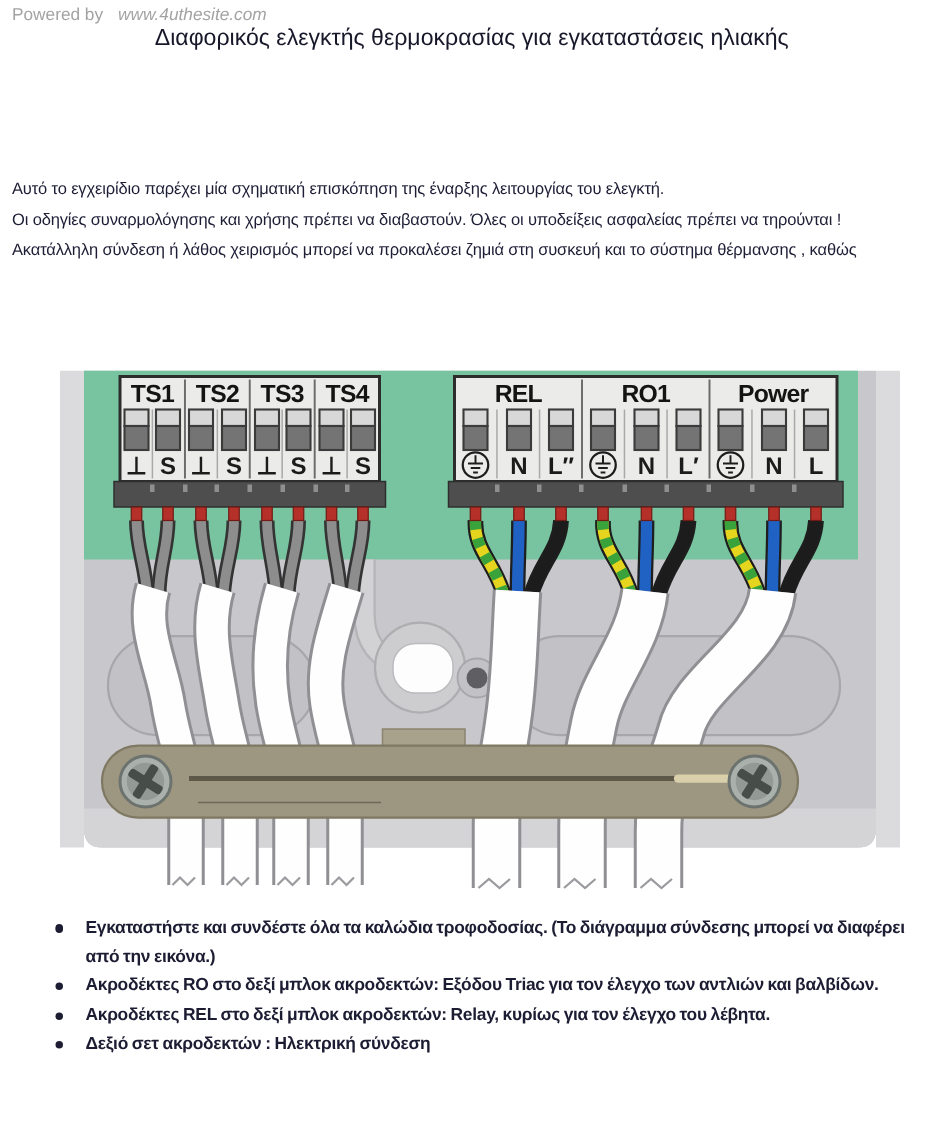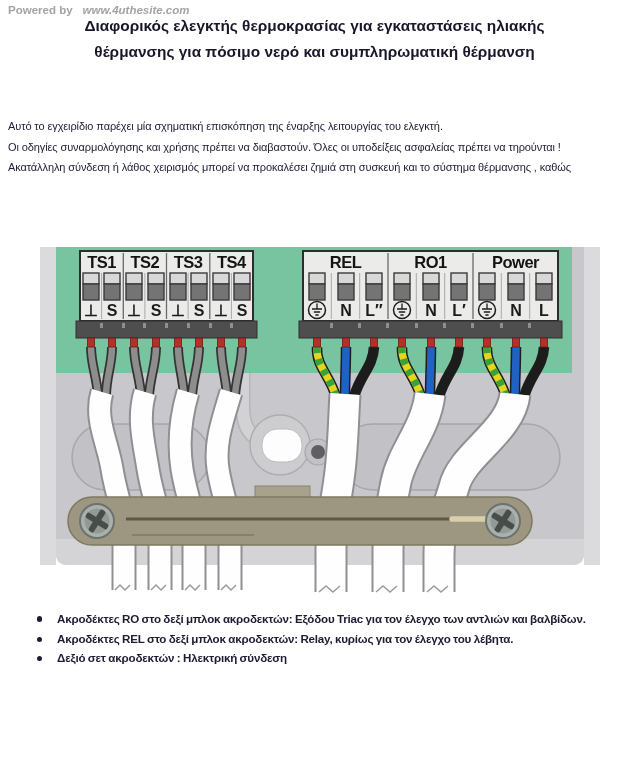--- a/index.html
+++ b/index.html
@@ -4,26 +4,25 @@
 <style>
   * { margin:0; padding:0; box-sizing:border-box; }
   html,body { background:#ffffff; }
   body {
     width:629px; height:757px; position:relative; overflow:hidden;
     font-family:"Liberation Sans", sans-serif; color:#1d1d36;
   }
   .watermark {
     position:absolute; left:8px; top:4px; font-size:11.5px; color:#a3a3a3;
     white-space:nowrap;
-    font-weight:bold;
   }
   .watermark .site { font-style:italic; margin-left:10px; }
   .title {
     position:absolute; left:0; top:13px; width:629px; text-align:center;
-    font-size:15.4px; font-weight:700; color:#17172a; line-height:26px;
+    font-size:15.4px; font-weight:400; color:#17172a; line-height:26px;
   }
   .title .tline { display:block; white-space:nowrap; }
   .intro {
     position:absolute; left:8px; top:116px; width:620px;
     font-size:11px; color:#1d1d36; line-height:20.6px; letter-spacing:-0.1px;
   }
   .intro .iline { display:block; white-space:nowrap; }
   .diagram { position:absolute; left:40px; top:247px; }
   .diagram text { font-family:"Liberation Sans", sans-serif; }
   .dlabel { font-size:16.5px; font-weight:700; fill:#141414; text-anchor:middle; letter-spacing:-0.5px; }
@@ -41,21 +40,20 @@
 </style>
 </head>
 <body>
 
 <div class="watermark">
   <span>Powered by</span><span class="site">www.4uthesite.com</span>
 </div>
 
 <h1 class="title">
   <span class="tline">Διαφορικός ελεγκτής θερμοκρασίας για εγκαταστάσεις ηλιακής</span>
-  <span class="tline">θέρμανσης για πόσιμο νερό και συμπληρωματική θέρμανση</span>
 </h1>
 
 <div class="intro">
   <span class="iline">Αυτό το εγχειρίδιο παρέχει μία σχηματική επισκόπηση της έναρξης λειτουργίας του ελεγκτή.</span>
   <span class="iline">Οι οδηγίες συναρμολόγησης και χρήσης πρέπει να διαβαστούν.  Όλες οι υποδείξεις ασφαλείας πρέπει να τηρούνται !</span>
   <span class="iline">Ακατάλληλη σύνδεση ή λάθος χειρισμός μπορεί να προκαλέσει ζημιά στη συσκευή και το σύστημα θέρμανσης , καθώς</span>
 </div>
 
 <svg class="diagram" width="560" height="352" viewBox="0 0 560 352">
 
@@ -354,16 +352,17 @@
     <path d="M145,343 L150,338 L155,343 L160,338"></path>
     <path d="M181,343 L186,338 L191,343 L196,338"></path>
     <path d="M279,345 L286,339 L293,345 L300,339"></path>
     <path d="M336,345 L343,339 L350,345 L357,339"></path>
     <path d="M387,345 L394,339 L401,345 L408,339"></path>
   </g>
 </svg>
 
 <ul class="bullets">
   <li><span class="dot"></span></li>
+  <li><span class="dot"></span><span>Εγκαταστήστε και συνδέστε όλα τα καλώδια τροφοδοσίας. (Το διάγραμμα σύνδεσης μπορεί να διαφέρει από την εικόνα.)</span></li>
   <li><span class="dot"></span><span>Ακροδέκτες RO στο δεξί μπλοκ ακροδεκτών: Εξόδου Triac για τον έλεγχο των αντλιών και βαλβίδων.</span></li>
   <li><span class="dot"></span><span>Ακροδέκτες REL στο δεξί μπλοκ ακροδεκτών: Relay, κυρίως για τον έλεγχο του λέβητα.</span></li>
   <li><span class="dot"></span><span>Δεξιό σετ ακροδεκτών : Ηλεκτρική σύνδεση</span></li>
 </ul>
 
 </body></html>

